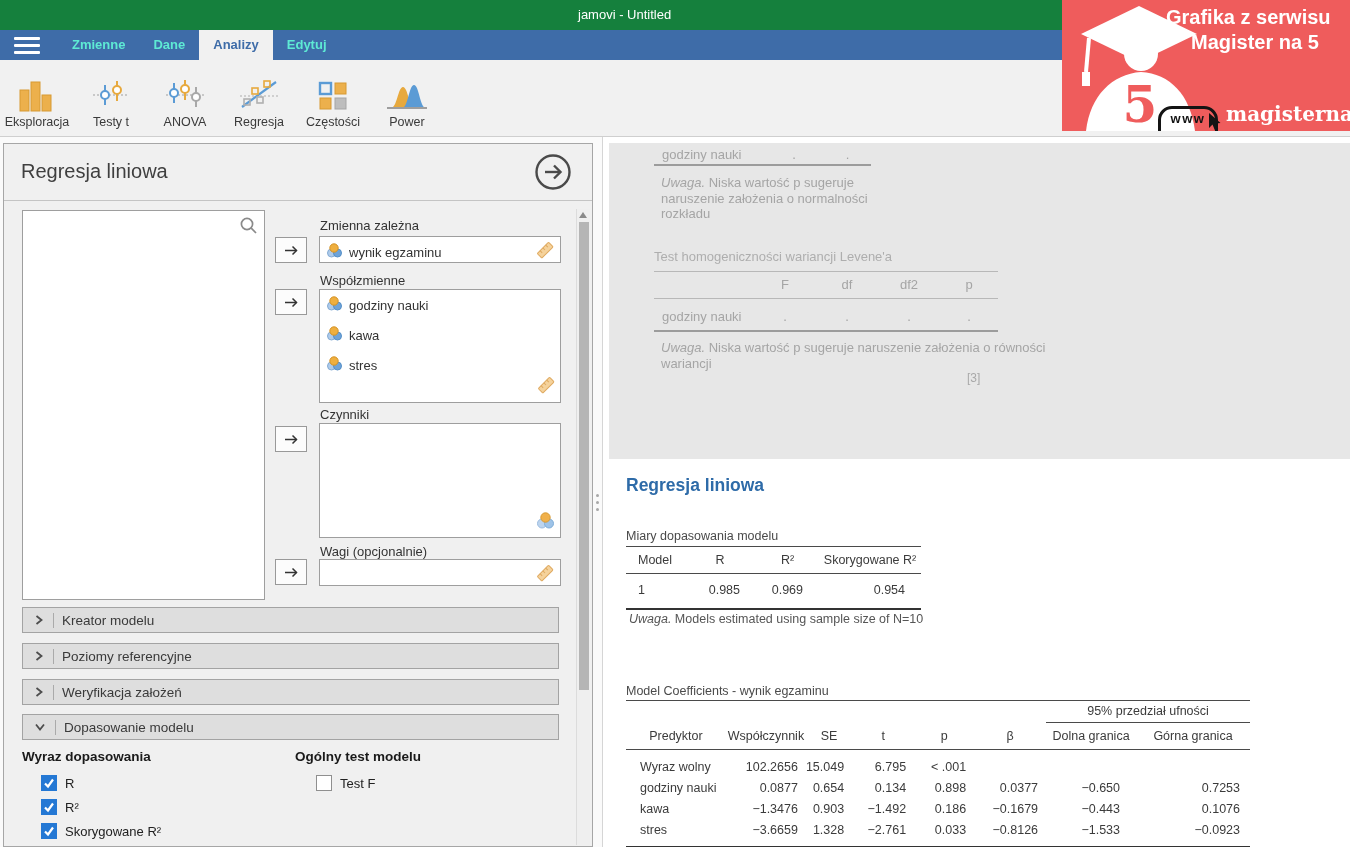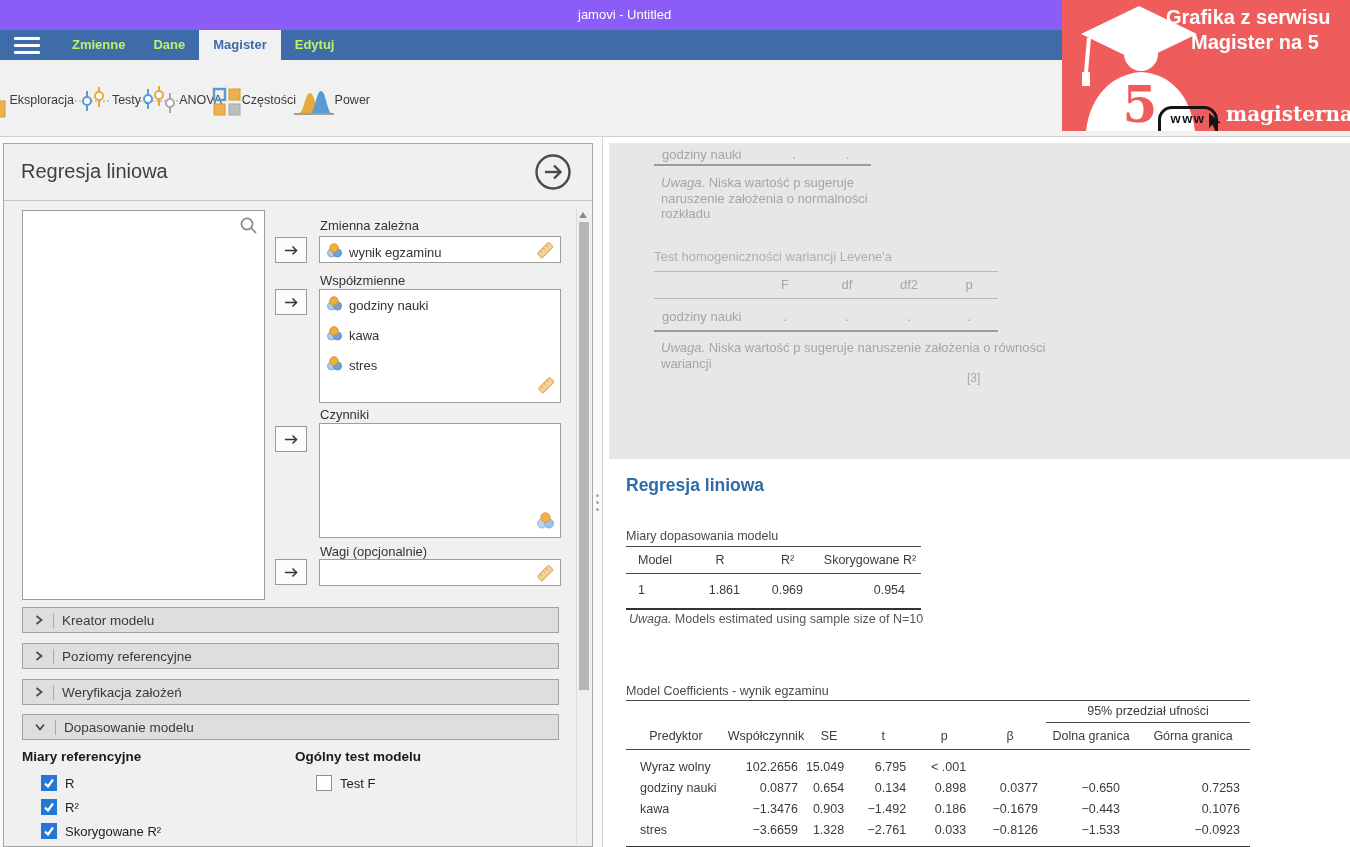--- a/index.html
+++ b/index.html
@@ -1,28 +1,28 @@
 <!DOCTYPE html>
 <html><head>
 <meta charset="utf-8">
 <style>
   *{box-sizing:border-box;margin:0;padding:0}
   html,body{background:#fafafa}
   .app{position:relative;width:1350px;height:847px;background:#fafafa;font-family:"Liberation Sans",sans-serif;overflow:hidden}
 
   
-  .titlebar{position:absolute;left:0;top:0;width:1350px;height:30px;background:#8b5cf6}
+  .titlebar{position:absolute;left:0;top:0;width:1350px;height:30px;background:#15803d}
   .win-title{position:absolute;left:578px;top:7px;font-size:13px;color:#fff;white-space:nowrap}
   .tabbar{position:absolute;left:0;top:30px;width:1350px;height:30px;background:#3e6ca8;display:flex}
   .hamburger{width:58px;display:flex;flex-direction:column;justify-content:center;gap:4px;padding-left:14px;cursor:pointer}
   .hamburger i{display:block;width:26px;height:3px;background:#fff;border-radius:1px}
-  .tab{padding:0 14px;line-height:30px;color:#bef264;font-size:13px;font-weight:600;cursor:pointer;white-space:nowrap}
+  .tab{padding:0 14px;line-height:30px;color:#5eead4;font-size:13px;font-weight:600;cursor:pointer;white-space:nowrap}
   .tab.active{background:#f1f1f1;color:#3e6ca8}
   .ribbon{position:absolute;left:0;top:60px;width:1350px;height:77px;background:#f1f1f1;border-bottom:1px solid #cfcfcf;display:flex;padding-top:8px}
-  .ribbon-item{width:74px;display:flex;align-items:center;justify-content:flex-end;padding-bottom:7px;cursor:pointer}
+  .ribbon-item{width:74px;display:flex;flex-direction:column;align-items:center;justify-content:flex-end;padding-bottom:7px;cursor:pointer}
   .ricon{height:38px;display:flex;align-items:flex-end}
   .rlabel{font-size:12.5px;color:#3a3a3a;margin-top:3px;white-space:nowrap}
 
   
   .banner{position:absolute;left:1062px;top:0;width:288px;height:131px;background:#ef5c5c;z-index:9;overflow:hidden}
   .b-line{position:absolute;color:#fff;font-weight:bold;font-size:20px;white-space:nowrap}
   .b1{left:104px;top:6px}
   .b2{left:129px;top:31px}
   .www-pill{position:absolute;left:96px;top:106px;width:60px;height:41px;border:3px solid #141414;border-radius:14px;color:#141414;font-weight:bold;font-size:13px;text-align:center;line-height:19px;letter-spacing:1.5px}
   .site{position:absolute;left:164px;top:102px;color:#fff;font-family:"DejaVu Serif",serif;font-weight:bold;font-size:20px;white-space:nowrap}
@@ -120,21 +120,21 @@
   </div>
 
   <div class="tabbar">
     <div class="hamburger">
         <i></i>
         <i></i>
         <i></i>
       </div>
     <div class="tab">Zmienne</div>
     <div class="tab">Dane</div>
-    <div class="tab active">Magister</div>
+    <div class="tab active">Analizy</div>
     <div class="tab">Edytuj</div>
   </div>
 
   <div class="ribbon">
     <div class="ribbon-item">
       <span class="ricon">
         <svg width="36" height="34">
             <rect x="1" y="12" width="9" height="21" fill="#ecb04c" stroke="#d79a33"></rect>
             <rect x="12" y="4" width="9" height="29" fill="#ecb04c" stroke="#d79a33"></rect>
             <rect x="23" y="17" width="9" height="16" fill="#ecb04c" stroke="#d79a33"></rect>
@@ -160,20 +160,33 @@
             <line x1="1" y1="17" x2="39" y2="17" stroke="#bbb" stroke-width="1.5" stroke-dasharray="2,2"></line>
             <line x1="9" y1="5" x2="9" y2="25" stroke="#5b9bd5" stroke-width="2"></line>
             <circle cx="9" cy="15" r="4" fill="#fff" stroke="#5b9bd5" stroke-width="2"></circle>
             <line x1="20" y1="2" x2="20" y2="22" stroke="#e7a93e" stroke-width="2"></line>
             <circle cx="20" cy="11" r="4" fill="#fff" stroke="#e7a93e" stroke-width="2"></circle>
             <line x1="31" y1="9" x2="31" y2="29" stroke="#a8a8a8" stroke-width="2"></line>
             <circle cx="31" cy="19" r="4" fill="#fff" stroke="#a8a8a8" stroke-width="2"></circle>
           </svg>
       </span>
       <span class="rlabel">ANOVA</span>
+    </div>
+    <div class="ribbon-item">
+      <span class="ricon">
+        <svg width="40" height="34">
+            <line x1="1" y1="18" x2="39" y2="18" stroke="#c4c4c4" stroke-width="1.5" stroke-dasharray="2,2"></line>
+            <line x1="3" y1="29" x2="37" y2="4" stroke="#5b9bd5" stroke-width="2.2"></line>
+            <rect x="25" y="3" width="6" height="6" fill="none" stroke="#e7a93e" stroke-width="1.6"></rect>
+            <rect x="13" y="10" width="6" height="6" fill="none" stroke="#e7a93e" stroke-width="1.6"></rect>
+            <rect x="5" y="21" width="6" height="6" fill="none" stroke="#b0b0b0" stroke-width="1.6"></rect>
+            <rect x="18" y="19" width="6" height="6" fill="none" stroke="#b0b0b0" stroke-width="1.6"></rect>
+          </svg>
+      </span>
+      <span class="rlabel">Regresja</span>
     </div>
     <div class="ribbon-item">
       <span class="ricon">
         <svg width="30" height="31">
             <rect x="2" y="2" width="11" height="11" fill="none" stroke="#5b9bd5" stroke-width="2.4"></rect>
             <rect x="17" y="2" width="11" height="11" fill="#ecb04c" stroke="#d79a33"></rect>
             <rect x="2" y="17" width="11" height="11" fill="#ecb04c" stroke="#d79a33"></rect>
             <rect x="17" y="17" width="11" height="11" fill="#bdbdbd" stroke="#a5a5a5"></rect>
           </svg>
       </span>
@@ -379,21 +392,21 @@
       <div class="sect s3">
         <span class="chev">
             <svg width="10" height="12">
               <polyline points="2.5,2 7.5,6 2.5,10" fill="none" stroke="#4d4d4d" stroke-width="1.8"></polyline>
             </svg>
           </span>
         <span class="sep"></span>
         <span>Weryfikacja założeń</span>
       </div>
 
-      <span class="grp g1">Miary referencyjne</span>
+      <span class="grp g1">Wyraz dopasowania</span>
       <span class="grp g2">Ogólny test modelu</span>
 
       <div class="cbrow cb1">
         <span class="cb checked">
             <svg width="12" height="12">
               <polyline points="2,6.5 5,9.5 10,2.5" fill="none" stroke="#fff" stroke-width="2.2"></polyline>
             </svg>
           </span>
         <span class="cb-label">R</span>
       </div>
@@ -492,21 +505,21 @@
         <tr>
           <th>Model</th>
           <th>R</th>
           <th>R²</th>
           <th>Skorygowane R²</th>
         </tr>
       </thead>
       <tbody>
         <tr>
           <td class="model">1</td>
-          <td class="num">1.861</td>
+          <td class="num">0.985</td>
           <td class="num">0.969</td>
           <td class="num">0.954</td>
         </tr>
       </tbody>
     </table>
     <div class="fit-note">
       <i>Uwaga.</i><span> Models estimated using sample size of N=10</span>
     </div>
 
     <div class="tbl-title ft2">Model Coefficients - wynik egzaminu</div>

